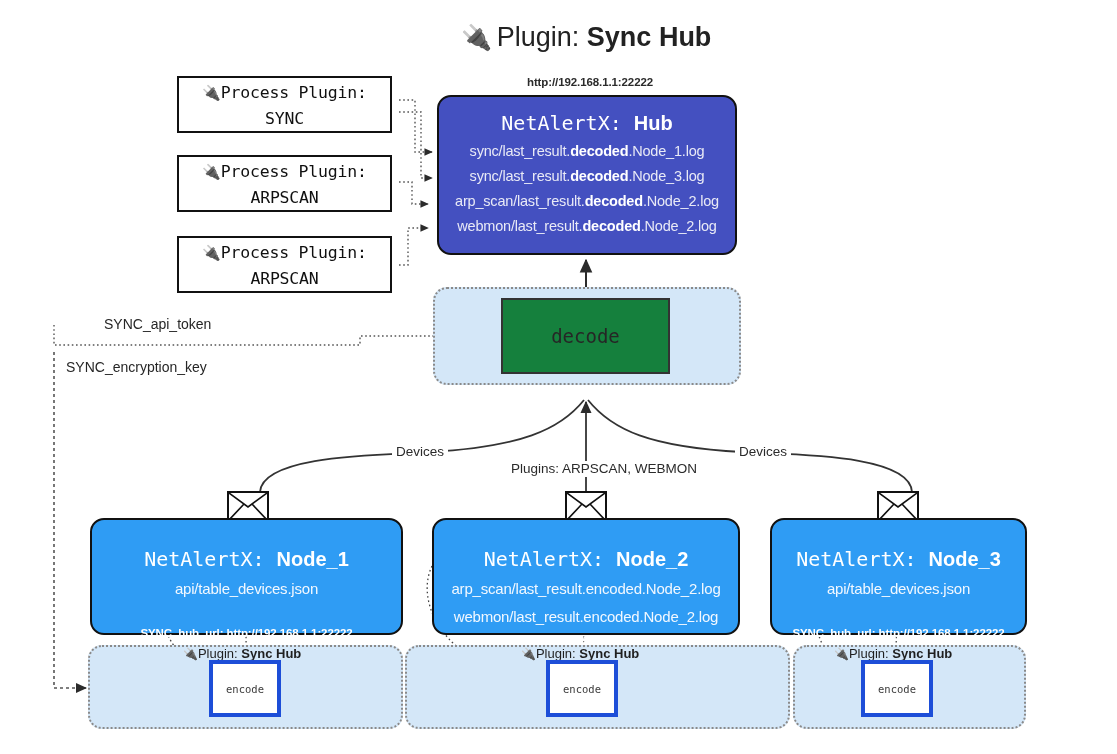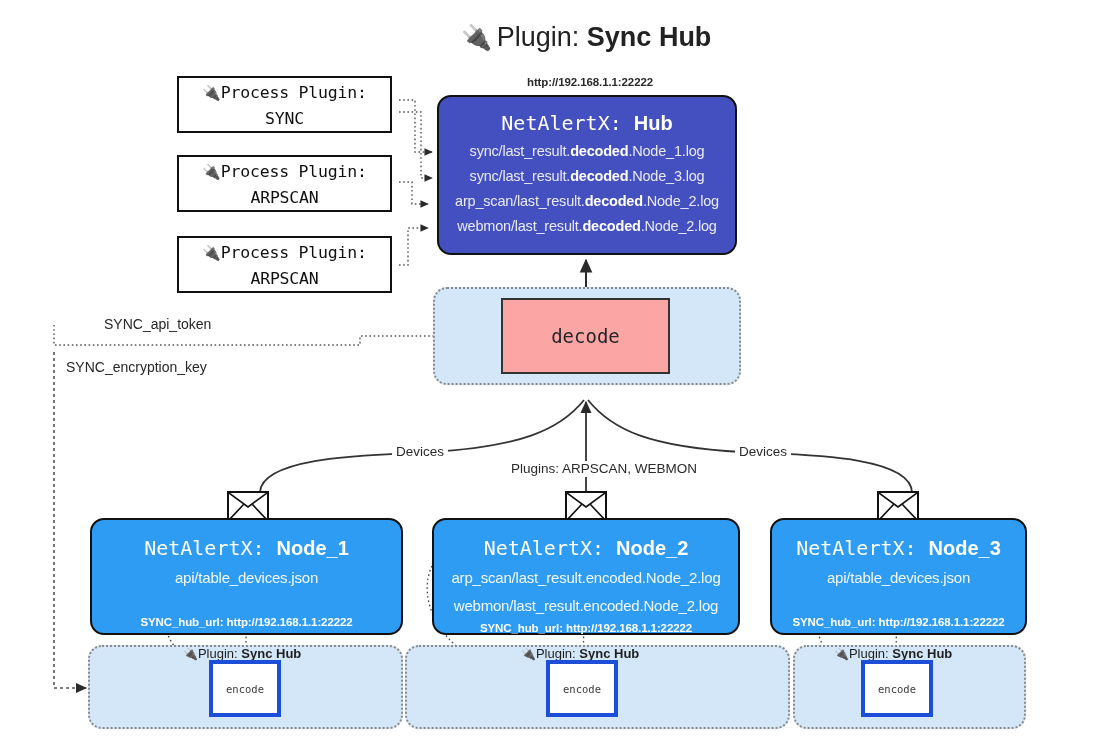--- a/index.html
+++ b/index.html
@@ -93,21 +93,21 @@
   #decode-wrap {
     left: 433px; top: 287px;
     width: 308px; height: 98px;
     background: #d4e7f8;
     border: 2px dotted #8a8a8a;
     border-radius: 14px;
   }
   #decode-box {
     left: 501px; top: 298px;
     width: 169px; height: 76px;
-    background: #fca5a5;
+    background: #15803d;
     border: 2px solid #333333;
     display: flex; align-items: center; justify-content: center;
     font-family: "DejaVu Sans Mono", "Liberation Mono", monospace;
     font-size: 19px;
     color: #262626;
   }
 
   
   .edge-label {
     font-size: 13.5px;
@@ -118,21 +118,21 @@
     line-height: 16px;
   }
 
   
   .node {
     height: 117px;
     background: #2f9cf4;
     border: 2px solid #111111;
     border-radius: 14px;
     color: #ffffff;
-    padding-top: 12px;
+    padding-top: 23px;
   }
   .node .node-title {
     text-align: center;
     font-family: "DejaVu Sans Mono", "Liberation Mono", monospace;
     font-size: 20px;
     line-height: 32px;
     white-space: nowrap;
   }
   .node .node-title b { font-family: "Liberation Sans", sans-serif; font-weight: bold; }
   .node .node-line {

